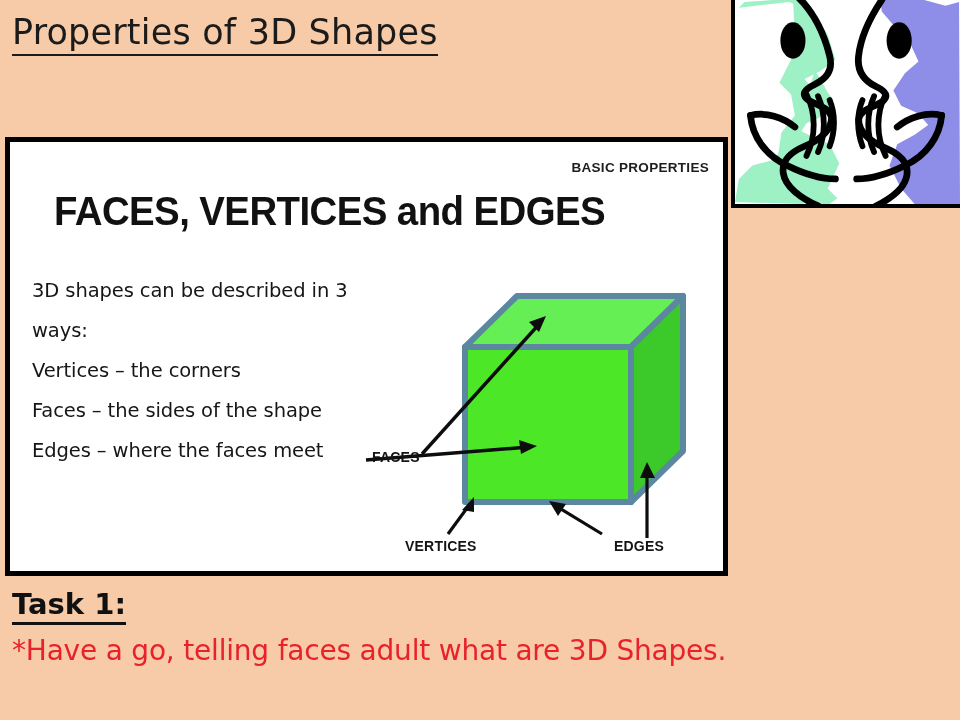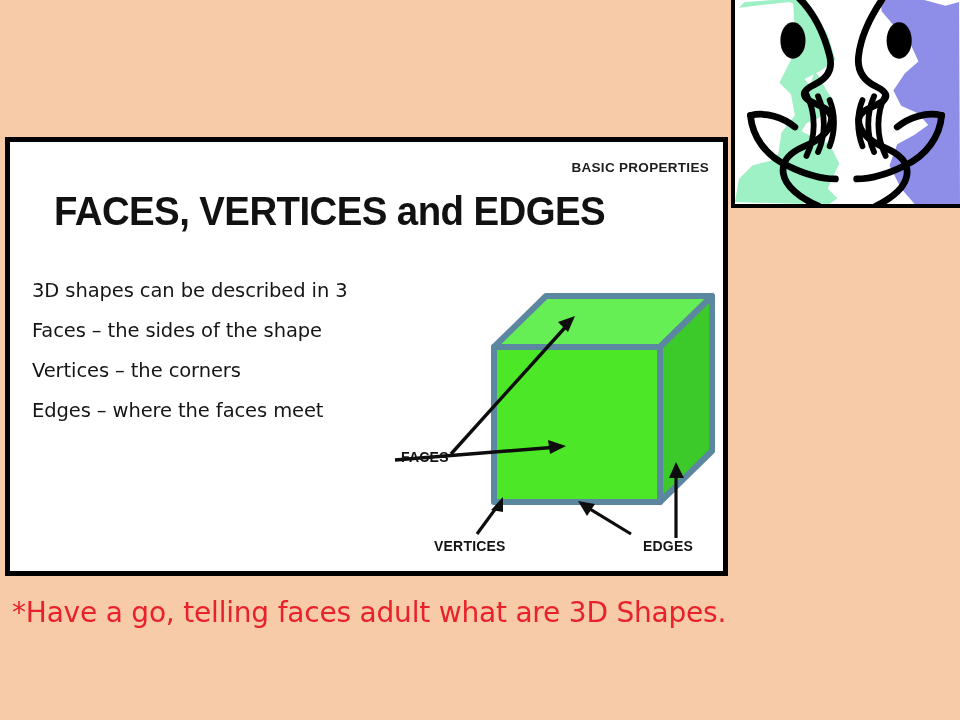--- a/index.html
+++ b/index.html
@@ -109,21 +109,20 @@
     letter-spacing: -0.1px;
   }
 
   
   #cube-layer {
     position: absolute;
     left: 0;
     top: 0;
     width: 713px;
     height: 429px;
-    padding-left: 29px;
   }
   #cube-svg { display: block; width: 100%; height: 100%; }
   .callout-text {
     font-family: "Liberation Sans", sans-serif;
     font-size: 14px;
     font-weight: bold;
     fill: #141414;
     letter-spacing: 0.2px;
   }
 
@@ -157,20 +156,21 @@
     white-space: nowrap;
     letter-spacing: -0.2px;
   }
 </style>
 </head>
 <body>
 
 <div id="slide">
 
   <div id="heading-block">
+    <div class="head-line"><span class="u">Properties of 3D Shapes</span></div>
   </div>
 
   <div id="clipart-panel">
     <svg id="clipart-svg" viewBox="0 0 233 212" preserveAspectRatio="none">
 
       <path d="M4 8 L10 2 L40 0 L70 -2 L78 14 L72 40 L84 70 L74 100 L60 128 L52 150
                L40 166 L18 172 L4 186 L0 210 L70 212 L96 196 L108 170 L98 150 L76 140
                L60 132 L70 118 L88 112 L96 96 L86 78 L72 66 L80 46 L92 30 L80 12 L56 2 Z" fill="#9ef0c5"></path>
       <path d="M60 0 L74 0 L96 36 L104 62 L88 74 L72 82 L80 92 L96 96 L102 104
                L92 120 L74 128 L64 144 L72 168 L90 190 L106 206 L98 212 L74 212
@@ -205,22 +205,23 @@
   </div>
 
   <div id="content-box">
 
     <div id="basic-properties">BASIC PROPERTIES</div>
 
     <div id="diagram-title">FACES, VERTICES and EDGES</div>
 
     <div id="body-list">
       <span class="body-line">3D shapes can be described in 3</span>
+      <span class="body-line">ways:</span>
+      <span class="body-line">Vertices – the corners</span>
       <span class="body-line">Faces – the sides of the shape</span>
-      <span class="body-line">Vertices – the corners</span>
       <span class="body-line">Edges – where the faces meet</span>
     </div>
 
     <div id="cube-layer">
       <svg id="cube-svg" viewBox="0 0 713 429" preserveAspectRatio="none">
 
         <polygon points="455,205 621,205 621,360 455,360" fill="#4ce827" stroke="#5c87a0" stroke-width="6" stroke-linejoin="round"></polygon>
         <polygon points="455,205 507,154 673,154 621,205" fill="#66ee55" stroke="#5c87a0" stroke-width="6" stroke-linejoin="round"></polygon>
         <polygon points="621,205 673,154 673,309 621,360" fill="#3cc92a" stroke="#5c87a0" stroke-width="6" stroke-linejoin="round"></polygon>
 
@@ -243,16 +244,17 @@
           <polygon points="539,359 548,374 556,362" fill="#0d0d0d"></polygon>
           <line x1="637" y1="396" x2="637" y2="330" stroke="#0d0d0d" stroke-width="3.2"></line>
           <polygon points="637,320 630,336 645,336" fill="#0d0d0d"></polygon>
         </g>
         <text class="callout-text" x="604" y="409">EDGES</text>
       </svg>
     </div>
   </div>
 
   <div id="task-block">
+    <div id="task-label"><span class="u">Task 1:</span></div>
     <div id="task-instruction">*Have a go, telling faces adult what are 3D Shapes.</div>
   </div>
 
 </div>
 
 </body></html>

